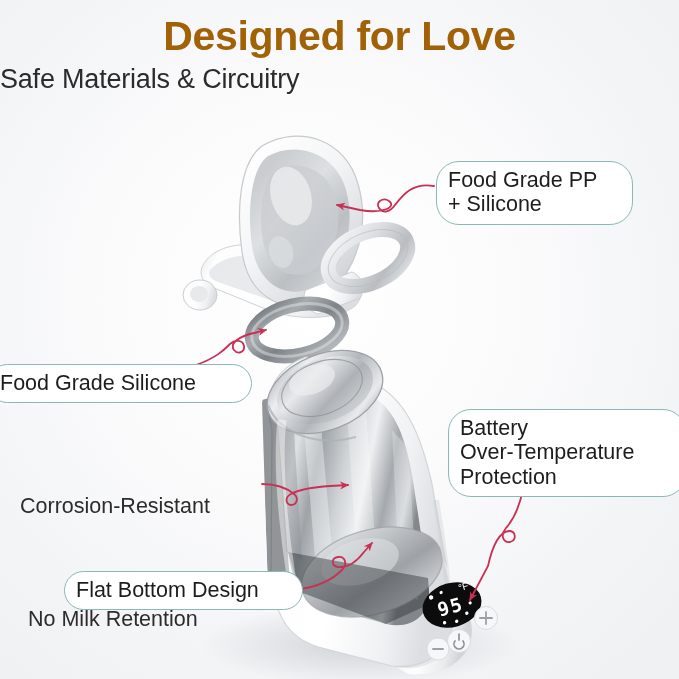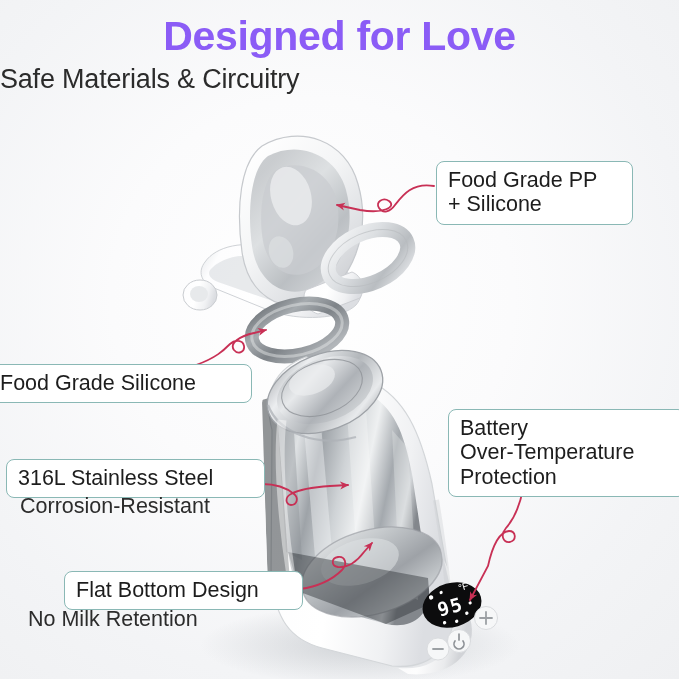--- a/index.html
+++ b/index.html
@@ -14,35 +14,35 @@
   
   .bg-soft{
     position:absolute;inset:0;
     background:
       radial-gradient(circle at 46% 44%, #ffffff 0%, #fbfbfc 38%, #f3f4f6 72%, #eff0f2 100%);
   }
 
   
   .title{
     position:absolute;left:0;right:0;top:16px;text-align:center;
-    font-size:41px;font-weight:bold;color:#8b5cf6;letter-spacing:-0.3px;
+    font-size:41px;font-weight:bold;color:#a16207;letter-spacing:-0.3px;
     line-height:1.0;white-space:nowrap;
   }
   .subtitle{
     position:absolute;left:0;right:0;top:66px;text-align:left;
     font-size:27px;font-weight:normal;color:#2b2b2b;letter-spacing:-0.2px;
     line-height:1.0;white-space:nowrap;
   }
 
   
   .callout{
     position:absolute;
     background:#ffffff;
     border:1.6px solid #8ab8b5;
-    border-radius:8px;
+    border-radius:23px;
     color:#1d1d1d;
     font-size:21.5px;
     line-height:1.13;
     padding:6px 11px 7px 11px;
     box-sizing:border-box;
     white-space:pre-line;
     z-index:30;
   }
   .caption{
     position:absolute;
@@ -355,19 +355,18 @@
 
   <div class="callout" id="box-pp">Food Grade PP
 + Silicone</div>
 
   <div class="callout" id="box-sil">Food Grade Silicone</div>
 
   <div class="callout" id="box-batt">Battery
 Over-Temperature
 Protection</div>
 
-  <div class="callout" id="box-steel">316L Stainless Steel</div>
   <div class="caption" id="cap-corr">Corrosion-Resistant</div>
 
   <div class="callout" id="box-flat">Flat Bottom Design</div>
   <div class="caption" id="cap-nomilk">No Milk Retention</div>
 
 </div>
 
 </body></html>

